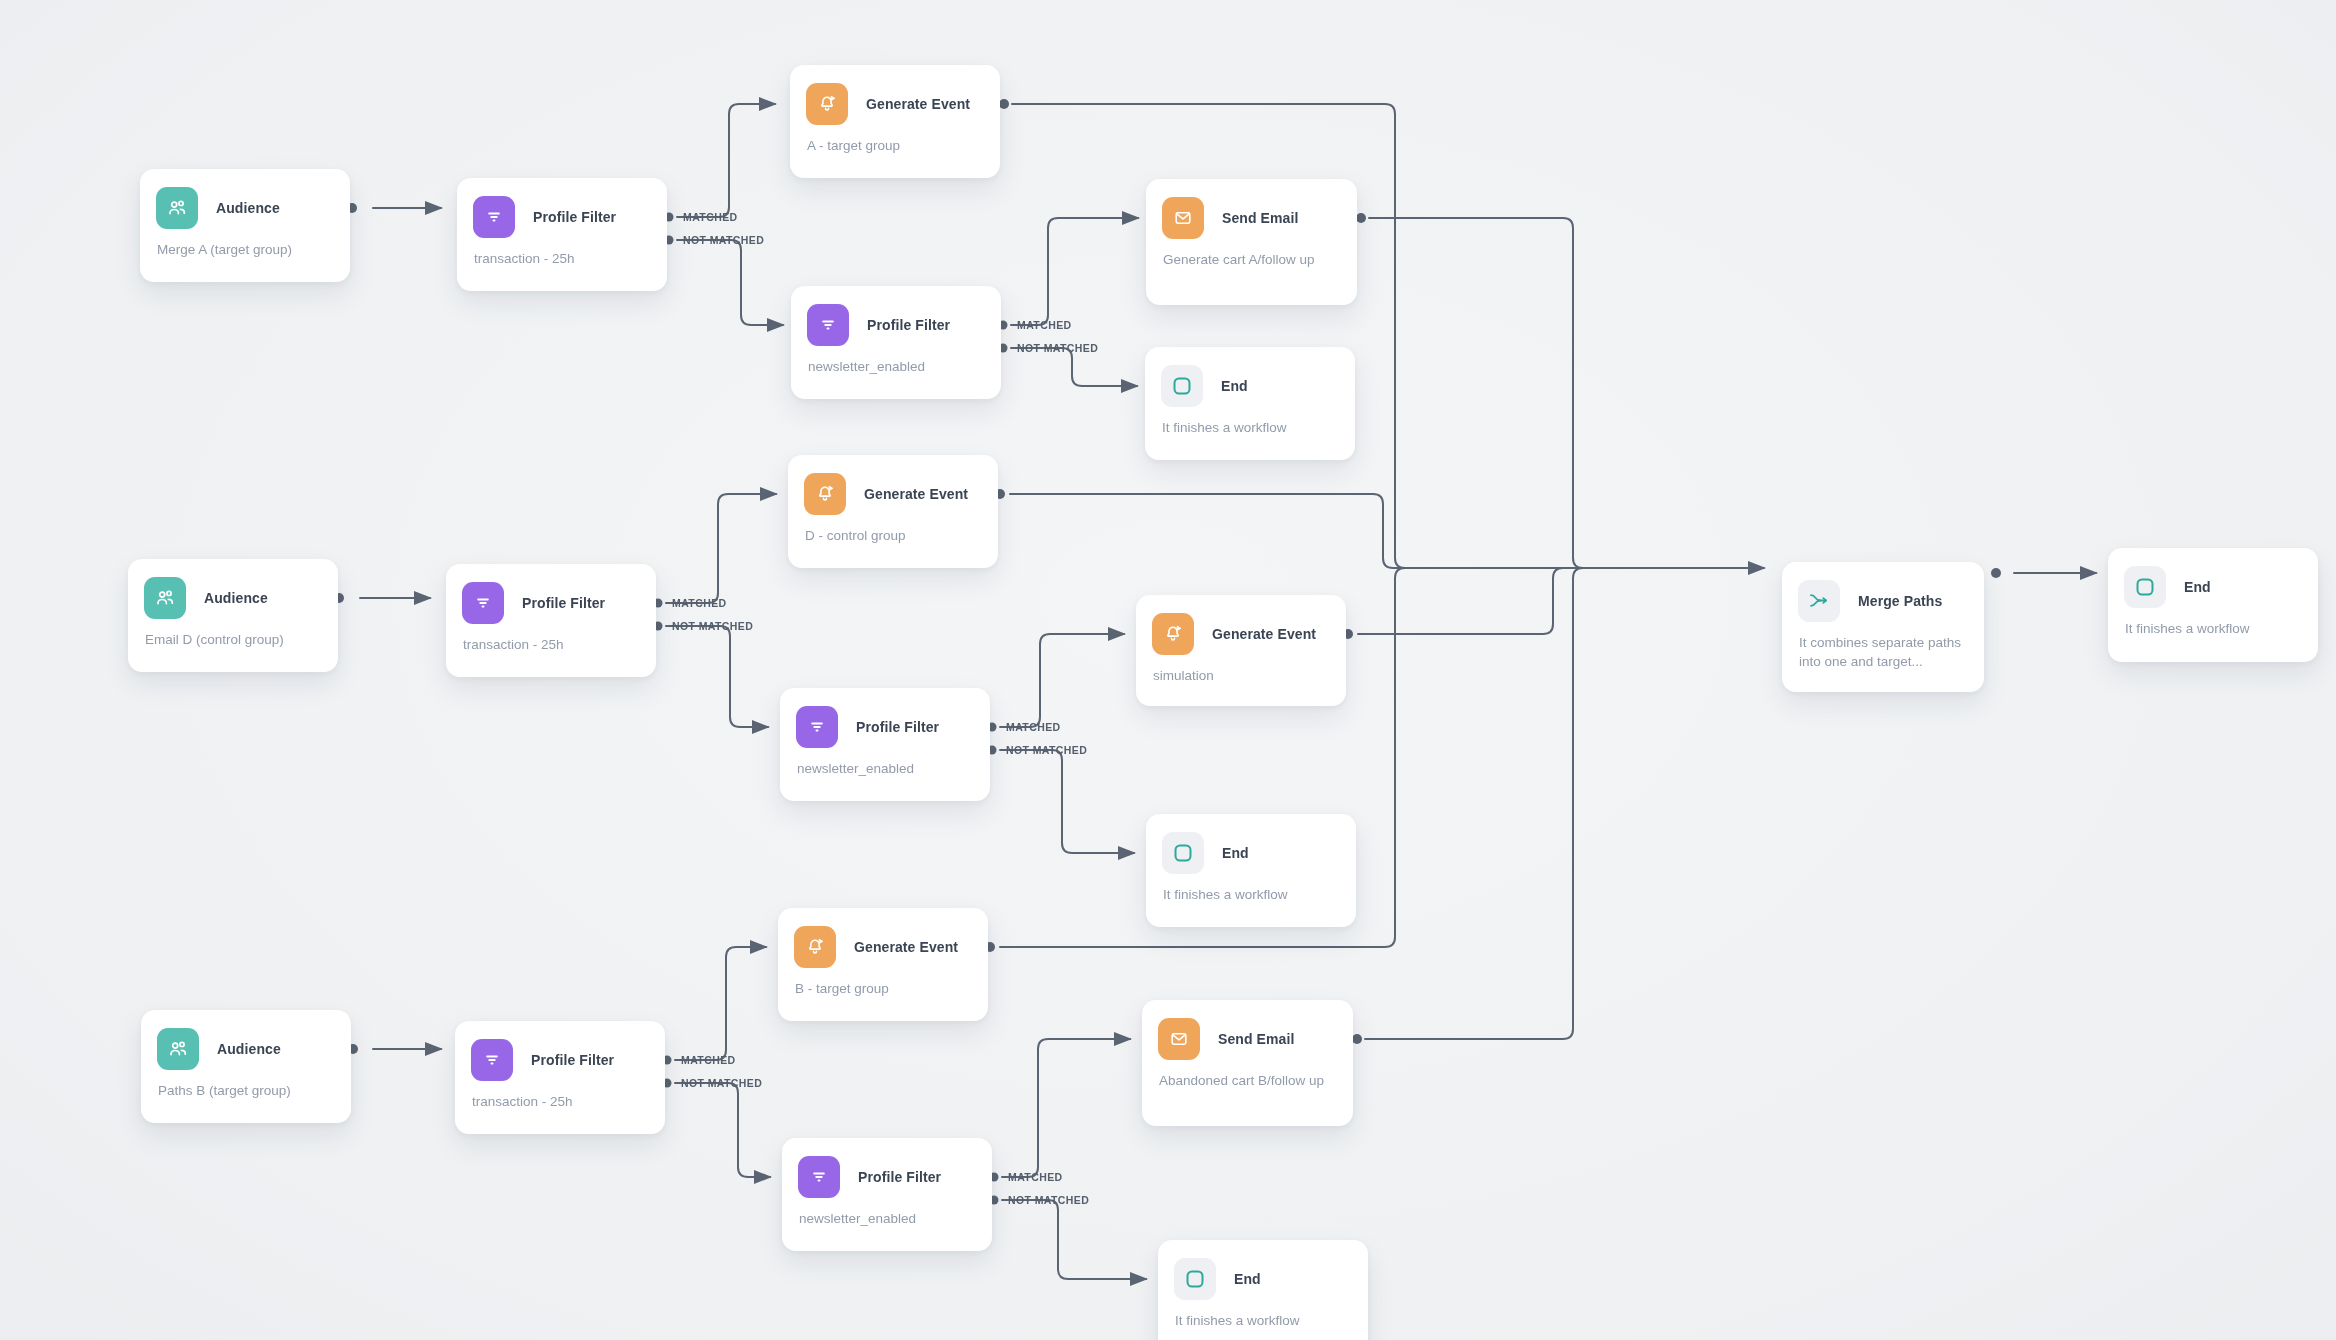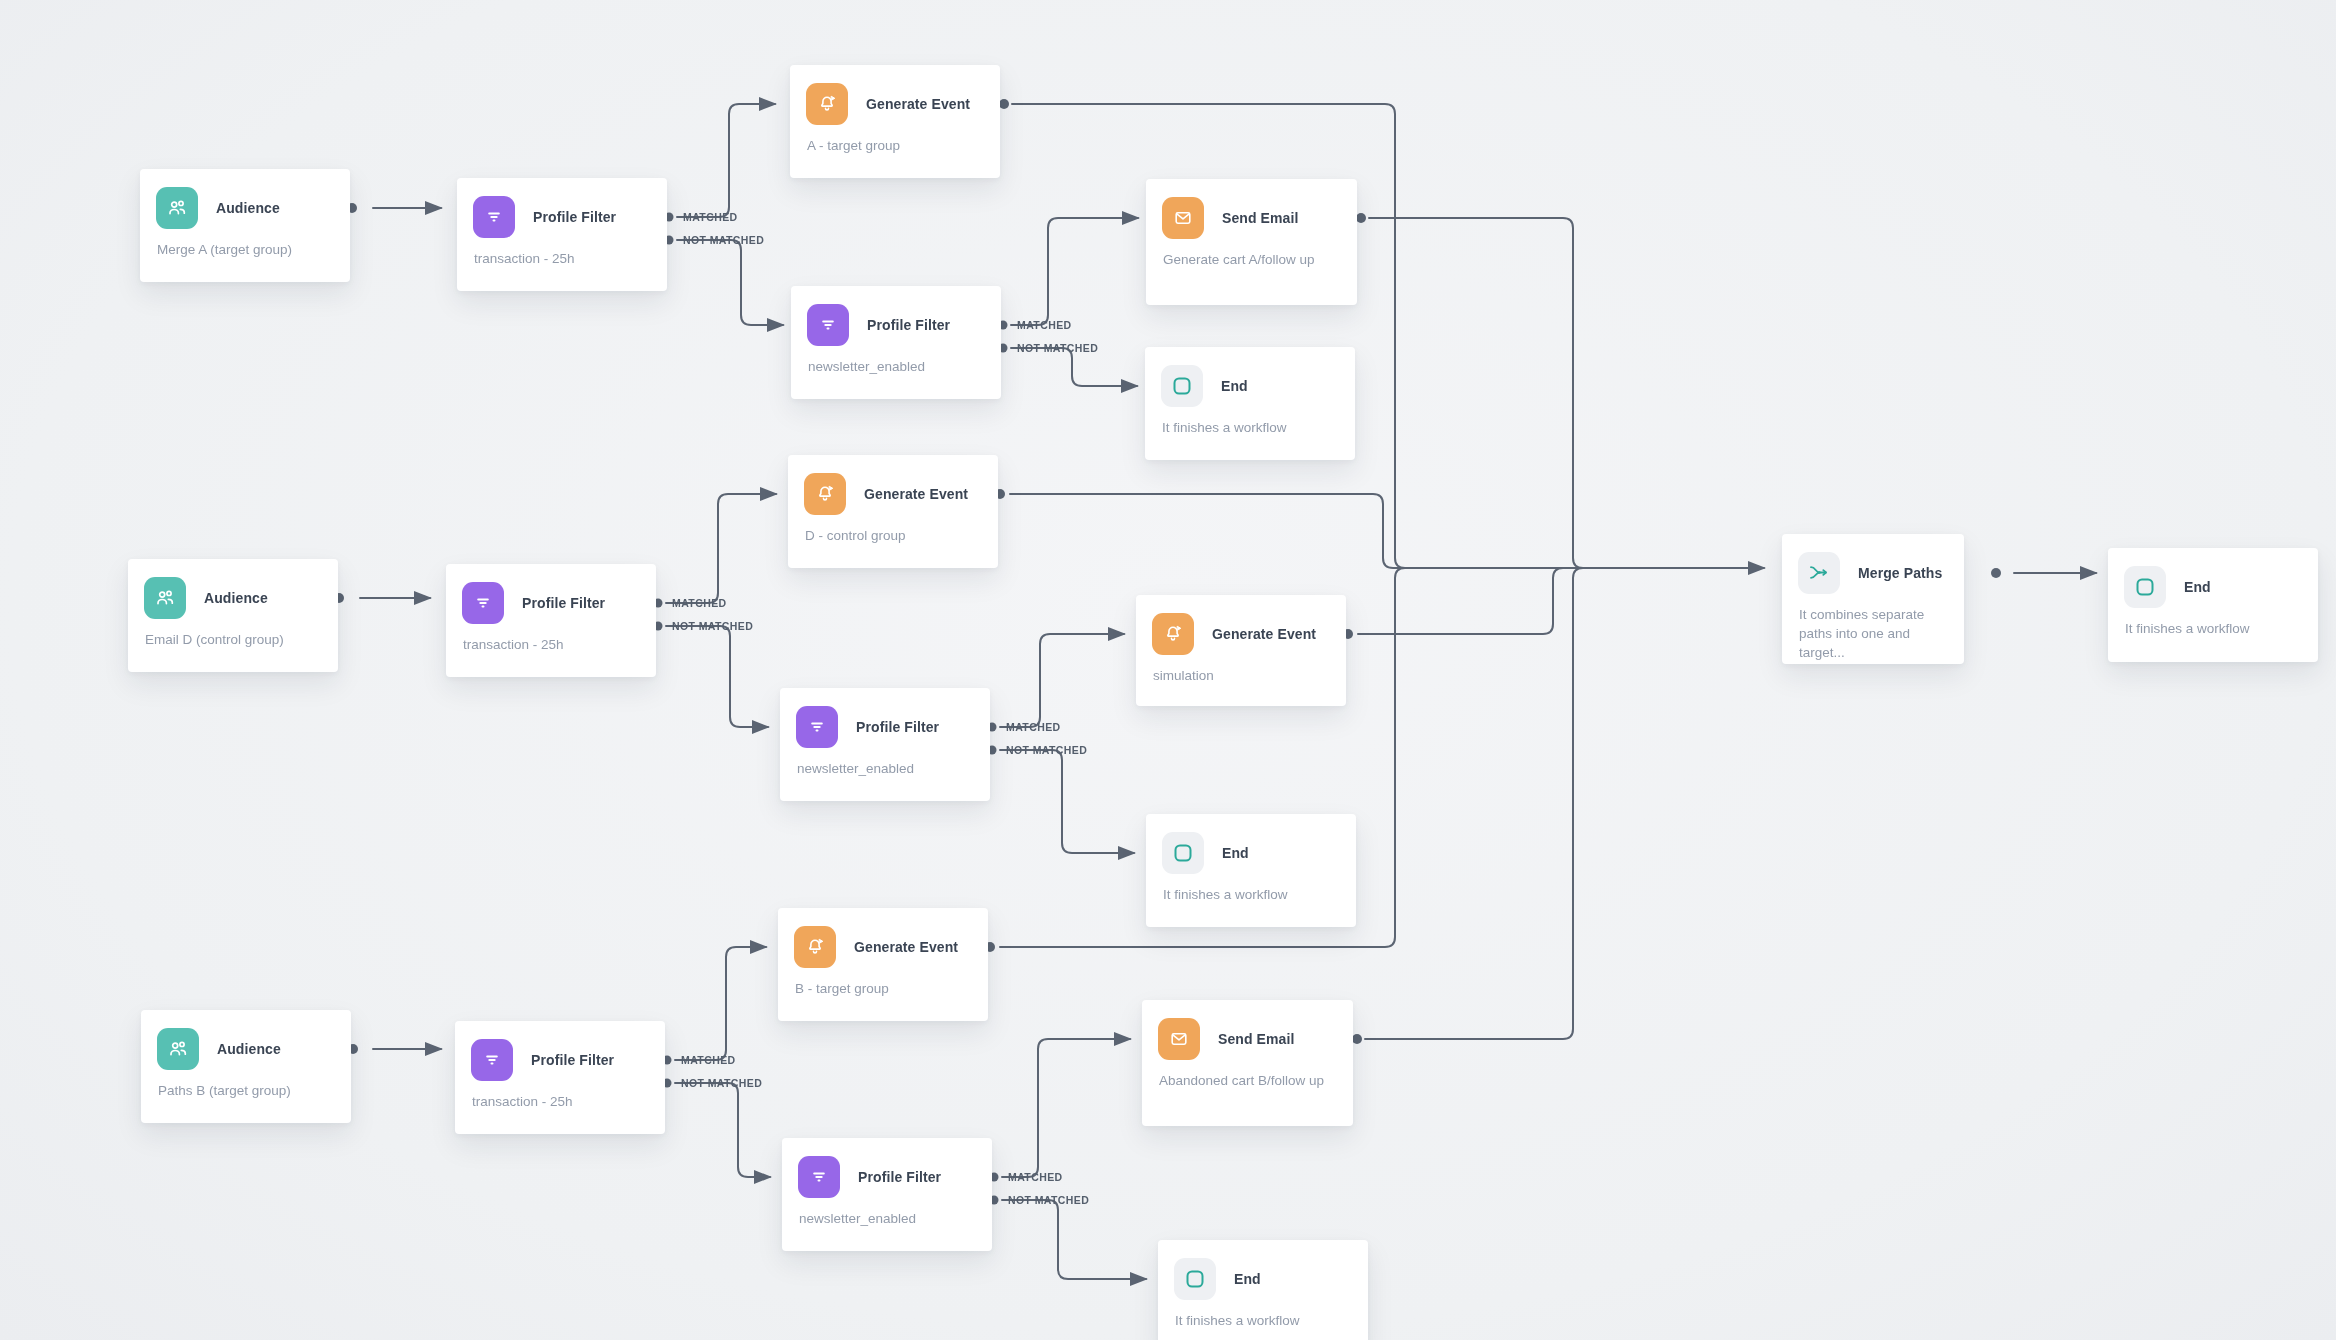--- a/index.html
+++ b/index.html
@@ -2,21 +2,21 @@
 <html><head>
 <meta charset="utf-8">
 <style>
   html,body{margin:0;padding:0;background:#eef0f2;font-family:"Liberation Sans",sans-serif;}
   .canvas{position:relative;width:2336px;height:1340px;overflow:hidden;
           background:radial-gradient(ellipse at 50% 45%, #f4f5f7 0%, #eff1f3 70%, #ebedf0 100%);}
   svg.wires{position:absolute;left:0;top:0;}
   .wire{fill:none;stroke:#5b6472;stroke-width:2;stroke-linecap:round;}
   .port-dot{fill:#5b6472;}
   text.port-label{font:700 10.5px "Liberation Sans",sans-serif;fill:#545e6c;letter-spacing:.4px;}
-  .node{position:absolute;background:#ffffff;border-radius:4px;
+  .node{position:absolute;background:#ffffff;border-radius:14px;
         box-shadow:0 12px 28px rgba(24,39,62,.085),0 2px 6px rgba(24,39,62,.05);}
   .nhead{display:flex;align-items:center;gap:18px;padding:18px 16px 0 16px;}
   .tile{width:42px;height:42px;border-radius:11px;display:flex;align-items:center;justify-content:center;flex:none;}
   .tile svg{display:block;}
   .ntitle{font-size:14px;font-weight:700;color:#3a4453;letter-spacing:.1px;}
   .nsub{padding:11px 17px 0 17px;font-size:13.5px;line-height:19px;color:#929baa;}
 </style>
 </head>
 <body>
 
@@ -237,21 +237,21 @@
         <div class="nhead">
       <div class="tile" style="background:#eef0f3">
             <svg width="24" height="24" viewBox="0 0 24 24" fill="none" stroke="#2ba99a" stroke-width="2">
               <rect x="4.5" y="4.5" width="15" height="15" rx="4.5"></rect>
             </svg>
           </div>
       <div class="ntitle">End</div>
     </div>
     <div class="nsub">It finishes a workflow</div>
       </div>
-      <div class="node" style="left: 1782px; top: 534px; width: 182px; height: 130px;">
+      <div class="node" style="left: 1782px; top: 562px; width: 202px; height: 130px;">
         <div class="nhead">
       <div class="tile" style="background:#eef0f3">
             <svg width="24" height="24" viewBox="0 0 24 24" fill="none" stroke="#2ba99a" stroke-width="1.8" stroke-linecap="round" stroke-linejoin="round">
               <path d="M4,6.2 c5,0 4.3,5.3 8.8,5.3"></path>
               <path d="M4,16.8 c5,0 4.3,-5.3 8.8,-5.3"></path>
               <path d="M11.5,11.5 h7.3"></path>
               <path d="M16.3,9.1 l2.7,2.4 -2.7,2.4"></path>
             </svg>
           </div>
       <div class="ntitle">Merge Paths</div>

